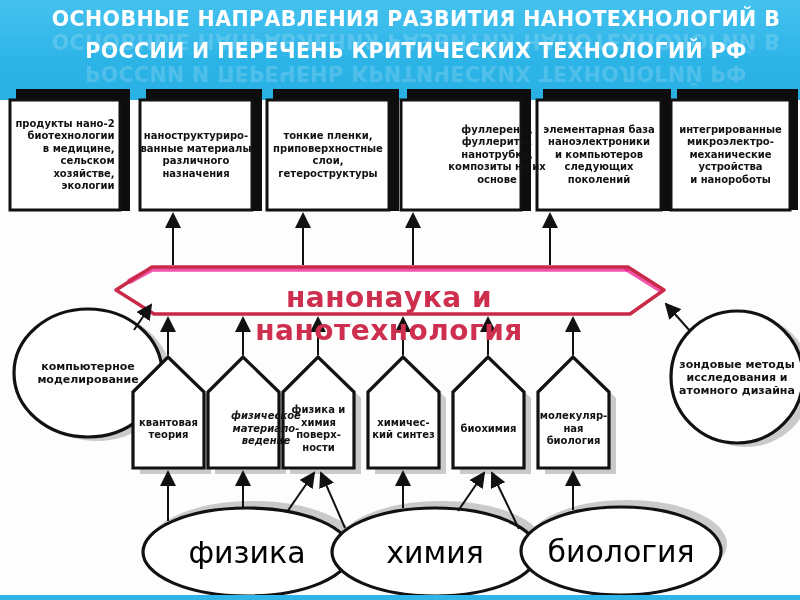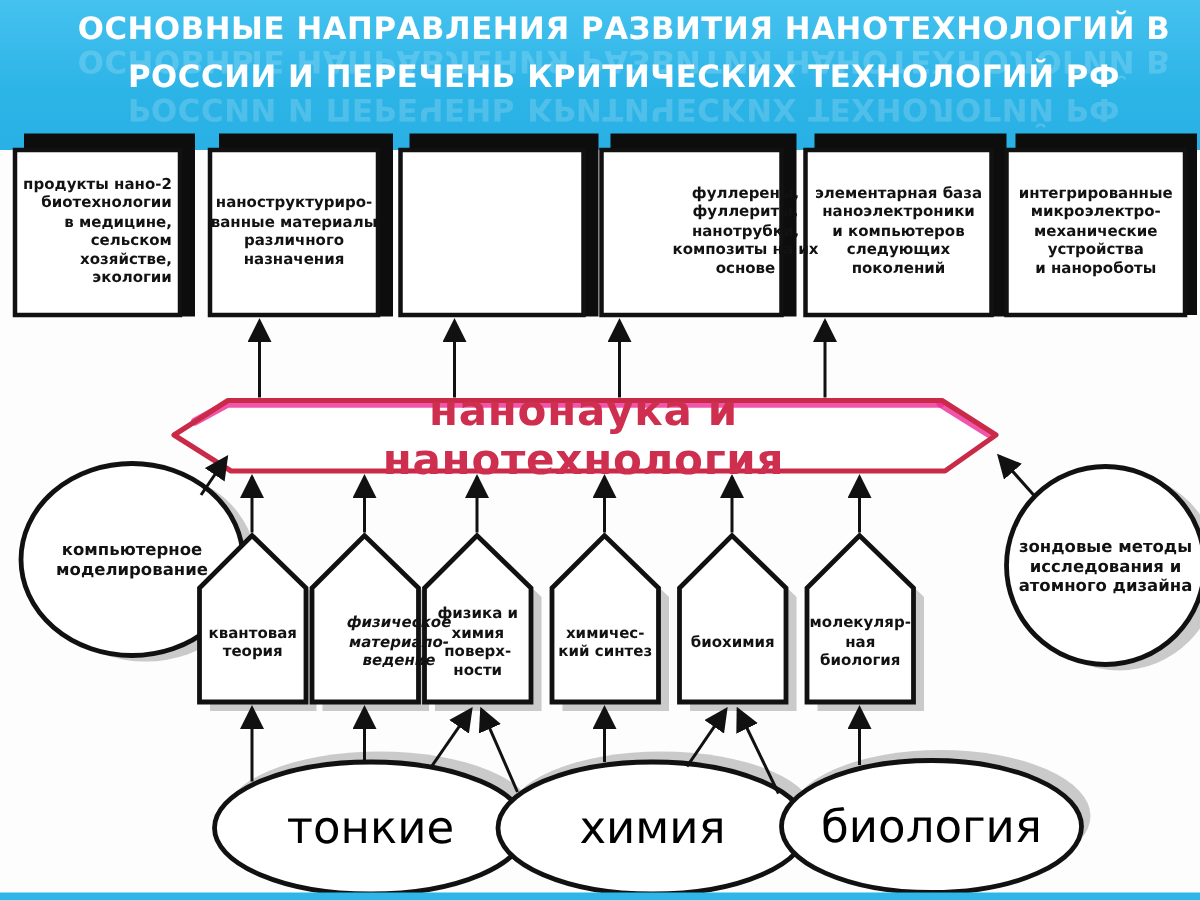--- a/index.html
+++ b/index.html
@@ -37,21 +37,21 @@
   .arrow { stroke:#111111; stroke-width:2; fill:none; marker-end:url(#ah); }
   .banner-fill { fill:#ffffff; }
   .banner-accent { stroke:#ee2a96; stroke-width:5.5; fill:none; opacity:.8; stroke-linecap:round; }
   .banner-border { fill:none; stroke:#c92a48; stroke-width:3.4; stroke-linejoin:round; }
   
   .lbl {
     position:absolute; display:flex; align-items:center; justify-content:center;
     text-align:center; white-space:pre-line; color:#121212;
   }
   .box-lbl    { font-size:10px; font-weight:bold; line-height:12.5px; }
-  .banner-lbl { font-size:28px; font-weight:bold; color:#ce2f4e; letter-spacing:.5px; }
+  .banner-lbl { font-size:28px; font-weight:bold; color:#ce2f4e; letter-spacing:.5px;margin-top:24px; }
   .circle-lbl { font-size:11px; font-weight:bold; line-height:13px; }
   .pent-lbl   { font-size:10px; font-weight:bold; line-height:12.5px; }
   .oval-lbl   { font-size:30px; font-weight:normal; color:#000; }
   
   .bottombar { position:absolute; left:0; bottom:0; width:800px; height:5px; background:#2fb5e8; }
 </style>
 </head>
 <body>
 
 <div class="stage">
@@ -180,20 +180,24 @@
   <div class="lbl box-lbl" style="left:10px;  top:100px; width:110px; height:110px;text-align:right;">продукты нано-2
 биотехнологии
 в медицине,
 сельском
 хозяйстве,
 экологии</div>
   <div class="lbl box-lbl" style="left:140px; top:100px; width:112px; height:110px;">наноструктуриро-
 ванные материалы
 различного
 назначения</div>
+  <div class="lbl box-lbl" style="left:267px; top:100px; width:122px; height:110px;">тонкие пленки,
+приповерхностные
+слои,
+гетероструктуры</div>
   <div class="lbl box-lbl" style="left:401px; top:100px; width:120px; height:110px;padding-left:36px;">фуллерены,
 фуллериты,
 нанотрубки,
 композиты на их
 основе</div>
   <div class="lbl box-lbl" style="left:537px; top:100px; width:124px; height:110px;">элементарная база
 наноэлектроники
 и компьютеров
 следующих
 поколений</div>
@@ -220,18 +224,18 @@
 химия
 поверх-
 ности</div>
   <div class="lbl pent-lbl" style="left:368px; top:394px; width:71px; height:70px;">химичес-
 кий синтез</div>
   <div class="lbl pent-lbl" style="left:453px; top:394px; width:71px; height:70px;">биохимия</div>
   <div class="lbl pent-lbl" style="left:538px; top:394px; width:71px; height:70px;">молекуляр-
 ная
 биология</div>
 
-  <div class="lbl oval-lbl" style="left:147px; top:527px; width:200px; height:50px;">тонкие</div>
+  <div class="lbl oval-lbl" style="left:147px; top:527px; width:200px; height:50px;">физика</div>
   <div class="lbl oval-lbl" style="left:335px; top:527px; width:200px; height:50px;">химия</div>
   <div class="lbl oval-lbl" style="left:521px; top:526px; width:200px; height:50px;">биология</div>
 
   <div class="bottombar"></div>
 </div>
 
 </body></html>

